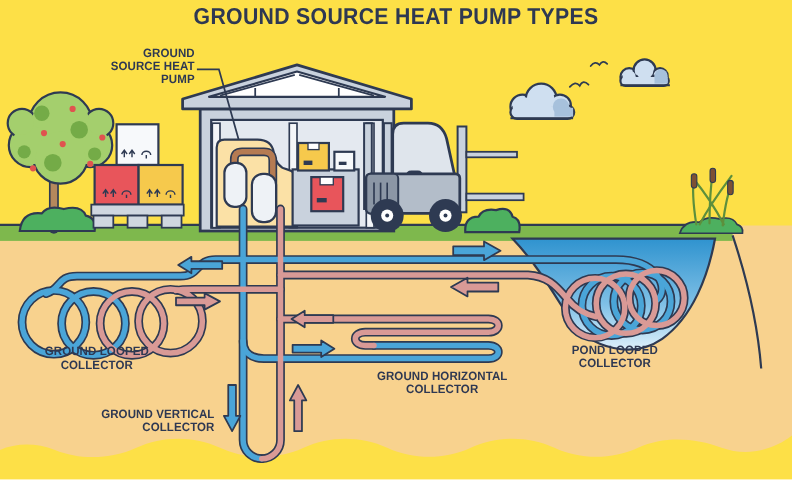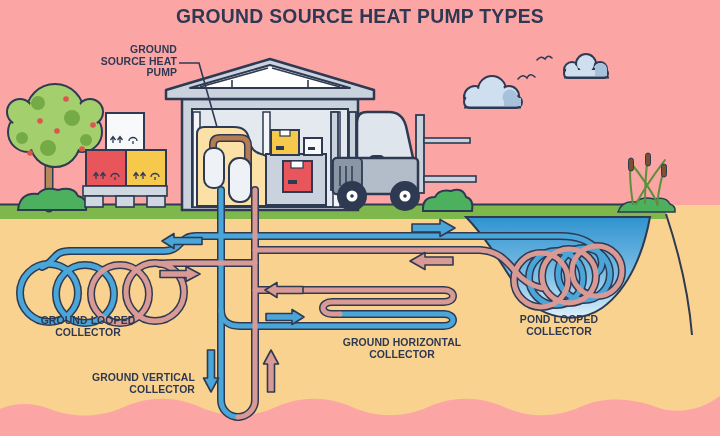--- a/index.html
+++ b/index.html
@@ -1,16 +1,16 @@
 <!DOCTYPE html>
 <html><head>
 <meta charset="utf-8">
 <style>
   html,body{margin:0;padding:0;background:#fff;}
-  .stage{position:relative;width:720px;height:436px;background:#fca5a5;overflow:hidden;
+  .stage{position:relative;width:720px;height:436px;background:#fde047;overflow:hidden;
          font-family:"Liberation Sans",sans-serif;}
   .stage svg{position:absolute;left:0;top:0;}
   .lbl{position:absolute;color:#2e3852;font-weight:700;font-size:11px;line-height:11.5px;
        letter-spacing:.1px;transform:scaleX(.95);}
   .lbl.center{text-align:center;transform-origin:center top;}
   .lbl.right{text-align:right;transform-origin:right top;}
   .title{position:absolute;left:0;right:0;top:4px;text-align:center;color:#2e3852;
          font-weight:700;font-size:21px;letter-spacing:.3px;transform:scaleX(.92);transform-origin:center top;}
   
   .po{stroke:#2e3a52;stroke-width:8;fill:none;stroke-linecap:round;stroke-linejoin:round;}

